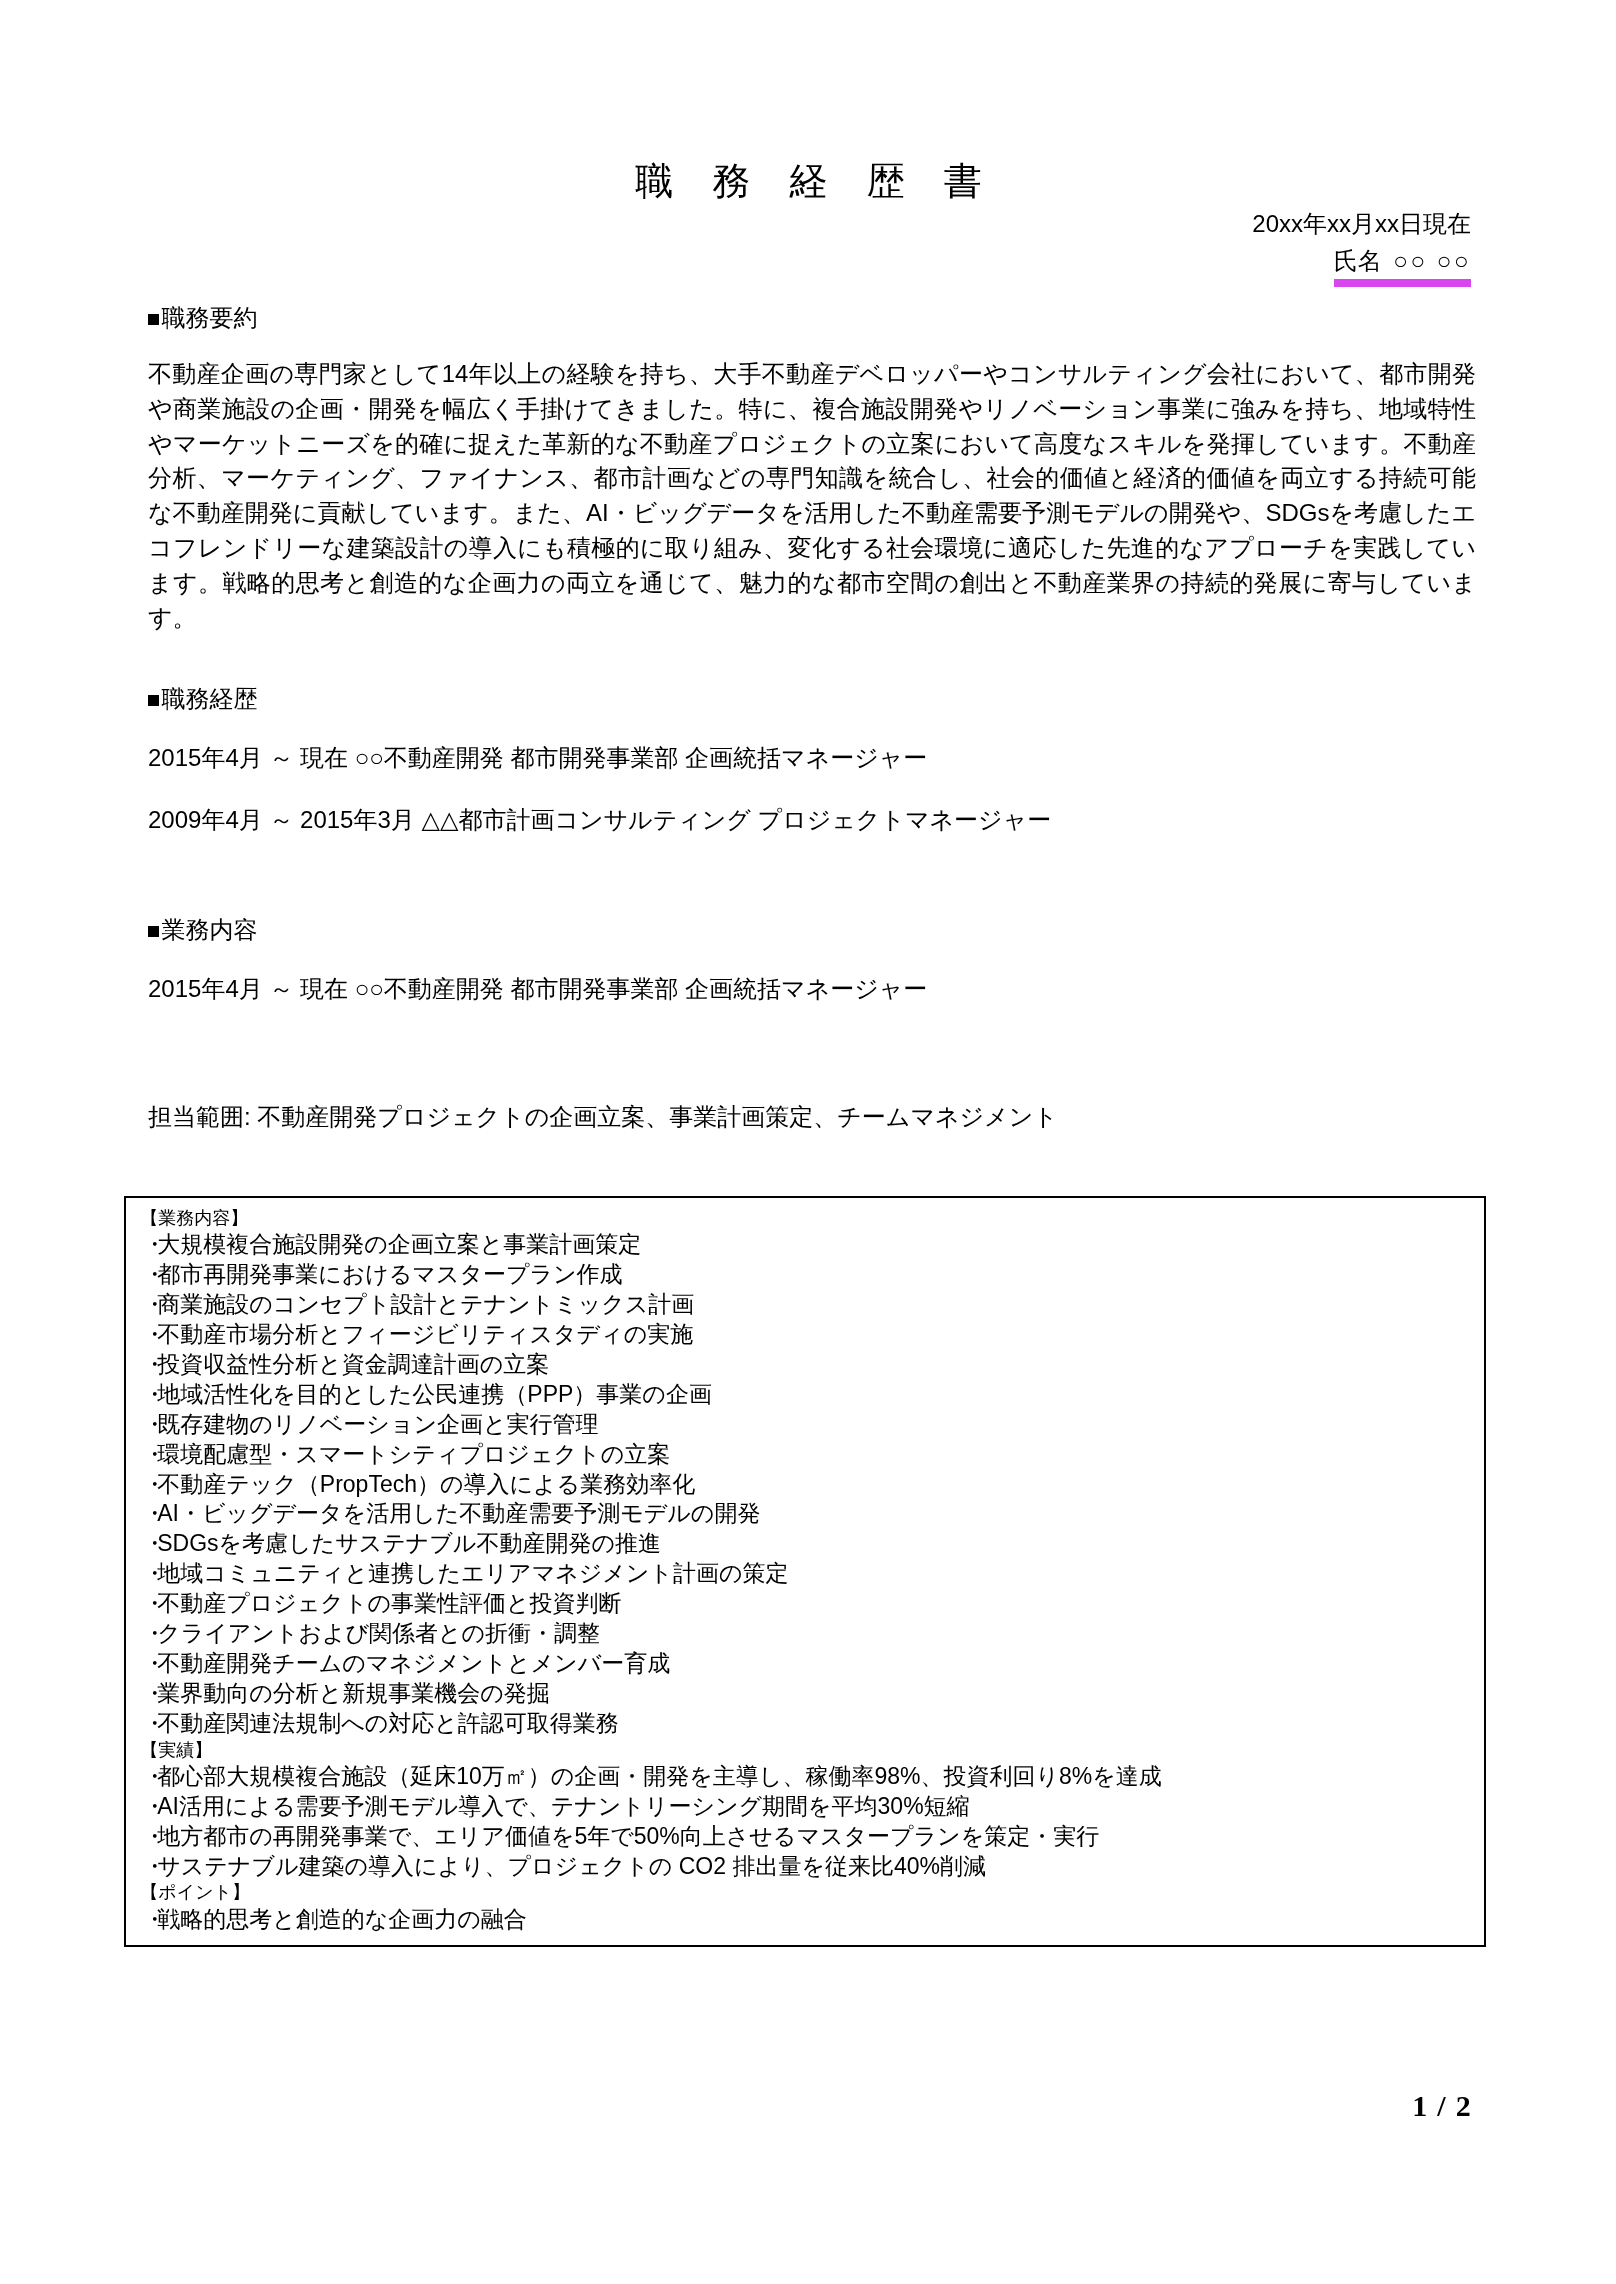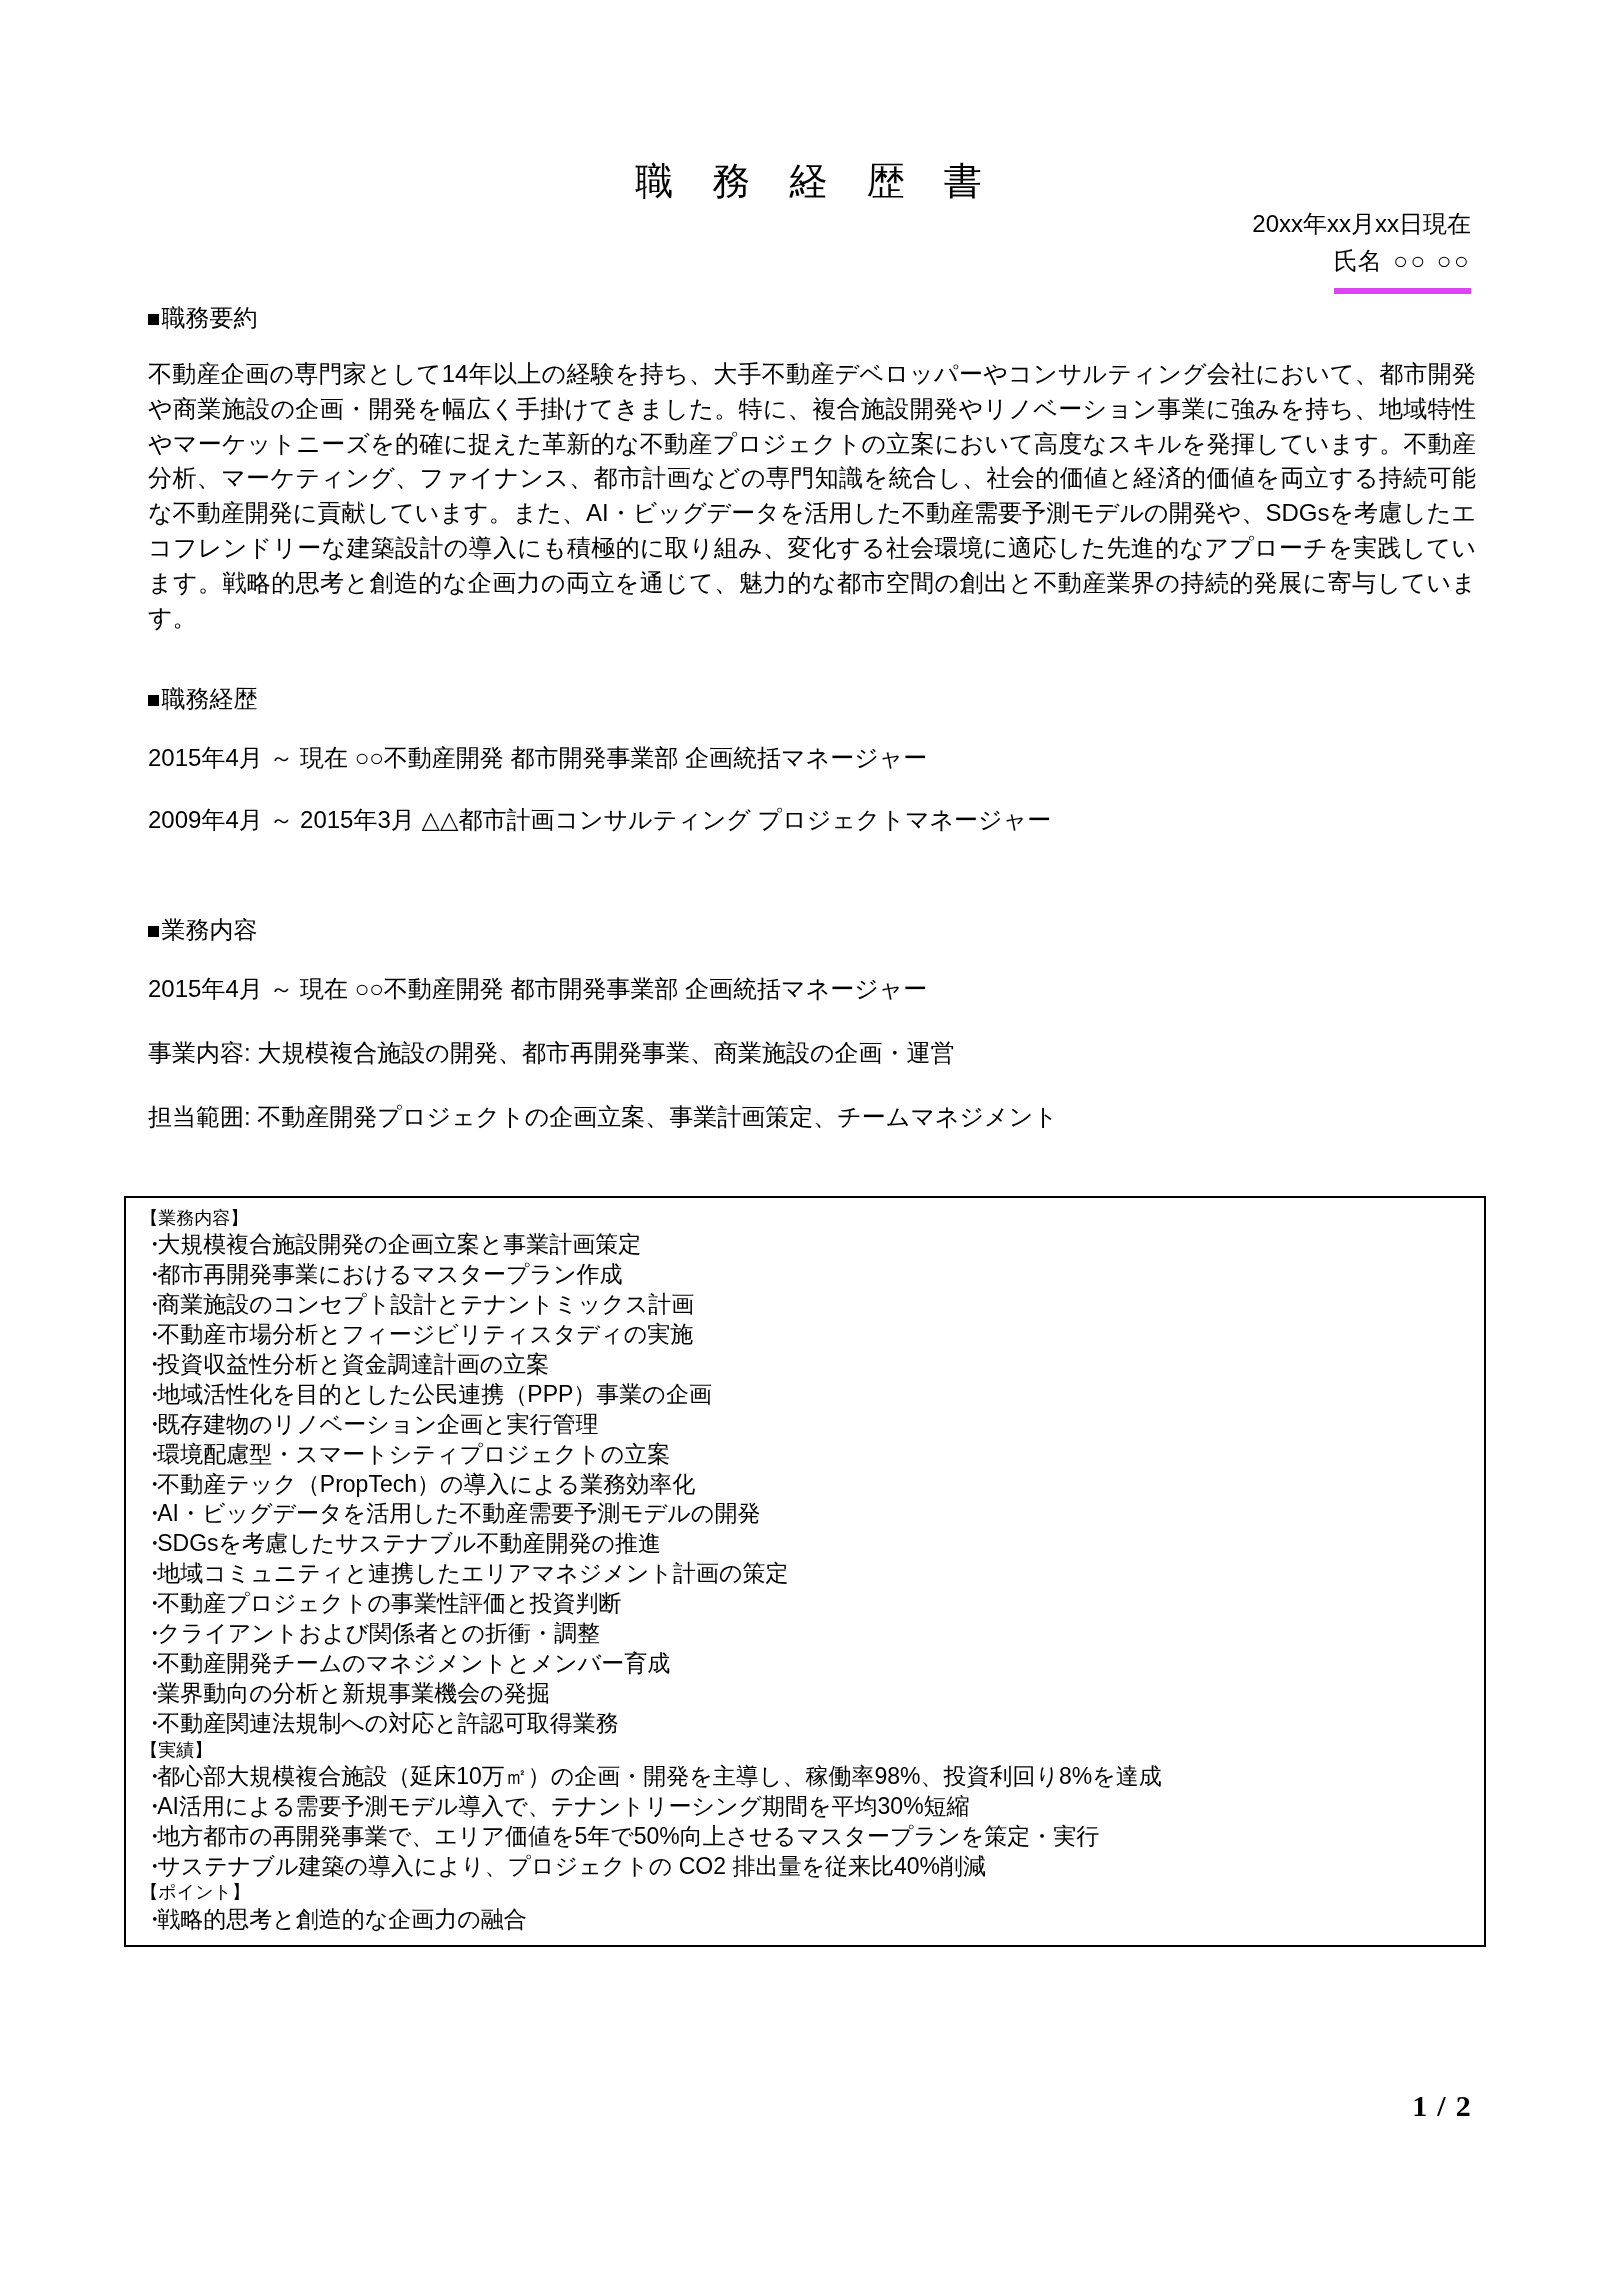--- a/index.html
+++ b/index.html
@@ -34,23 +34,23 @@
   .meta-block {
     position:absolute;
     right:146px; top:199px;
     text-align:right;
     font-size:24px;
     line-height:1.42;
   }
   .meta-date { white-space:nowrap; }
   .meta-name {
     white-space:nowrap;
-    border-bottom:6px solid #d946ef;
+    border-bottom:8px solid #d946ef;
     display:inline-block;
-    padding-bottom:10px;
+    padding-bottom:1px;
     margin-top:2.6px;
   }
   .meta-name .name-val { letter-spacing:2.6px; padding-left:11.7px; }
 
   
   .sec-head {
     position:absolute;
     left:148px;
     font-size:24px;
     white-space:nowrap;
@@ -135,21 +135,20 @@
   <div class="summary-para">不動産企画の専門家として14年以上の経験を持ち、大手不動産デベロッパーやコンサルティング会社において、都市開発や商業施設の企画・開発を幅広く手掛けてきました。特に、複合施設開発やリノベーション事業に強みを持ち、地域特性やマーケットニーズを的確に捉えた革新的な不動産プロジェクトの立案において高度なスキルを発揮しています。不動産分析、マーケティング、ファイナンス、都市計画などの専門知識を統合し、社会的価値と経済的価値を両立する持続可能な不動産開発に貢献しています。また、AI・ビッグデータを活用した不動産需要予測モデルの開発や、SDGsを考慮したエコフレンドリーな建築設計の導入にも積極的に取り組み、変化する社会環境に適応した先進的なアプローチを実践しています。戦略的思考と創造的な企画力の両立を通じて、魅力的な都市空間の創出と不動産業界の持続的発展に寄与しています。</div>
 
   <div class="sec-head" style="top:675px;"><span class="sq"></span><span>職務経歴</span></div>
 
   <div class="tline" style="top:734px;">2015年4月 ～ 現在 ○○不動産開発 都市開発事業部 企画統括マネージャー</div>
   <div class="tline" style="top:796px;">2009年4月 ～ 2015年3月 △△都市計画コンサルティング プロジェクトマネージャー</div>
 
   <div class="sec-head" style="top:906px;"><span class="sq"></span><span>業務内容</span></div>
 
   <div class="tline" style="top:965px;">2015年4月 ～ 現在 ○○不動産開発 都市開発事業部 企画統括マネージャー</div>
-  <div class="tline" style="top:1029px;">事業内容: 大規模複合施設の開発、都市再開発事業、商業施設の企画・運営</div>
   <div class="tline" style="top:1093px;">担当範囲: 不動産開発プロジェクトの企画立案、事業計画策定、チームマネジメント</div>
 
   <div class="detail-box">
     <div id="detail-content">
         <div class="grp-title">【業務内容】</div>
         <div class="blt"><span class="dot">・</span><span>大規模複合施設開発の企画立案と事業計画策定</span></div>
         <div class="blt"><span class="dot">・</span><span>都市再開発事業におけるマスタープラン作成</span></div>
         <div class="blt"><span class="dot">・</span><span>商業施設のコンセプト設計とテナントミックス計画</span></div>
         <div class="blt"><span class="dot">・</span><span>不動産市場分析とフィージビリティスタディの実施</span></div>
         <div class="blt"><span class="dot">・</span><span>投資収益性分析と資金調達計画の立案</span></div>

